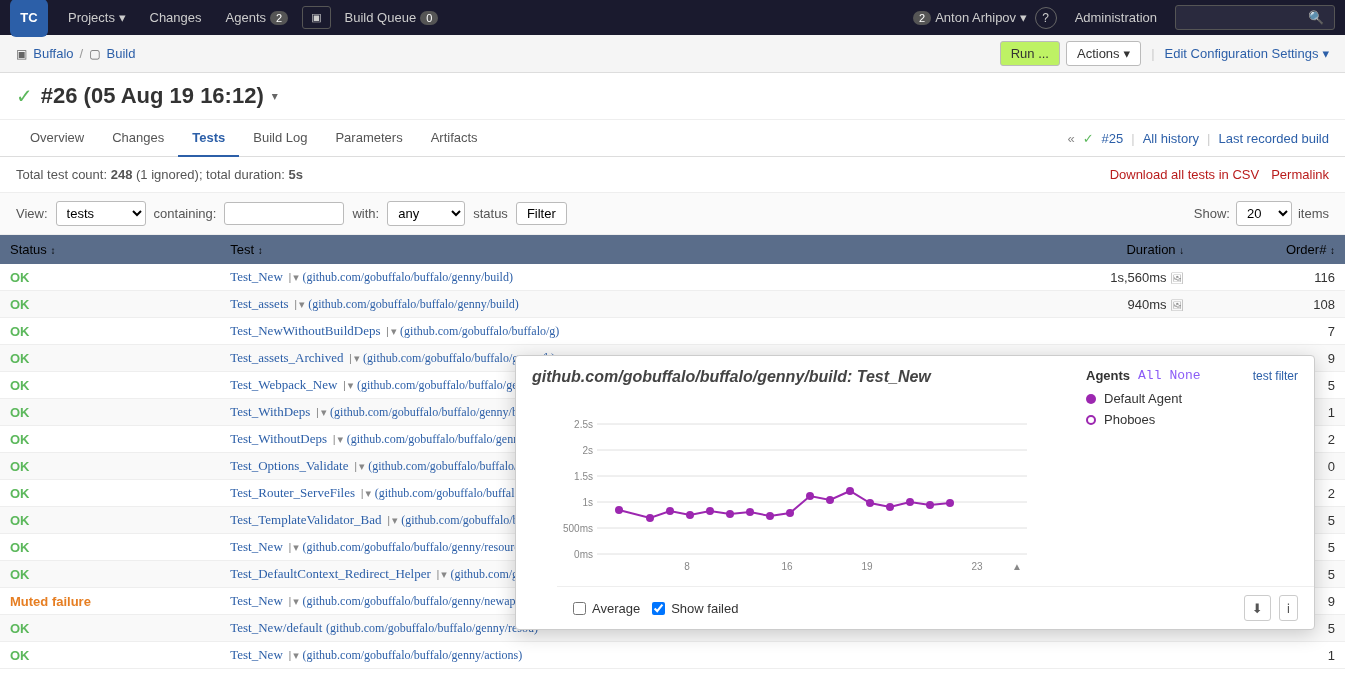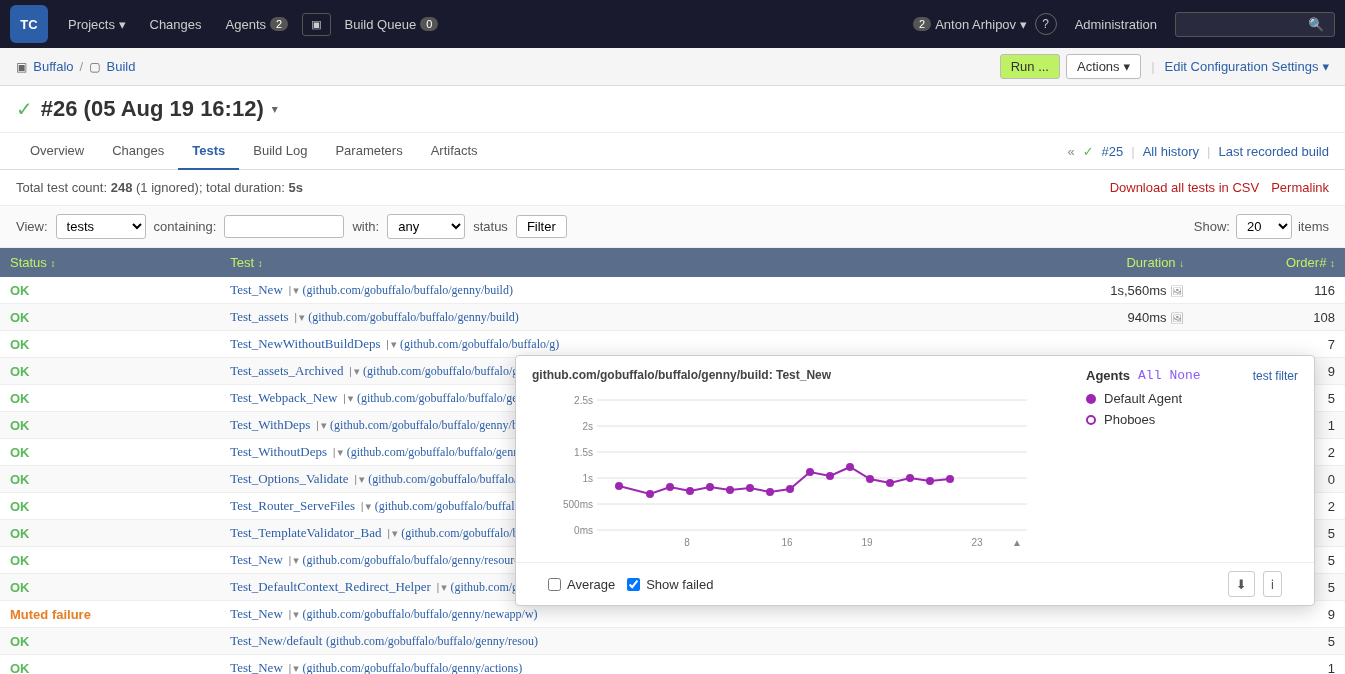--- a/index.html
+++ b/index.html
@@ -3,21 +3,21 @@
   <meta charset="utf-8">
   <style>
     * { box-sizing: border-box; margin: 0; padding: 0; font-family: Arial, sans-serif; font-size: 13px; }
     body { background: #fff; color: #333; width: 1345px; min-height: 674px; overflow: hidden; }
 
     
     .top-nav {
       background: #1a1a2e;
       display: flex;
       align-items: center;
-      height: 48px;
+      height: 35px;
       padding: 0 10px;
       gap: 4px;
     }
     .tc-logo {
       background: #2c5fa8;
       color: #fff;
       width: 38px; height: 38px;
       border-radius: 6px;
       display: flex; align-items: center; justify-content: center;
       font-weight: bold; font-size: 14px;
@@ -215,21 +215,21 @@
       padding: 3px 6px;
     }
 
     
     .test-table {
       width: 100%;
       border-collapse: collapse;
     }
     .test-table thead tr {
       background: #5a6d8a;
-      color: #bef264;
+      color: #000000;
     }
     .test-table thead th {
       padding: 7px 10px;
       text-align: left;
       font-weight: normal;
       font-size: 13px;
       cursor: pointer;
     }
     .test-table thead th.right { text-align: right; }
     .test-table tbody tr {
@@ -272,24 +272,25 @@
     }
     .modal-body {
       display: flex;
       padding: 12px 16px;
       gap: 16px;
     }
     .chart-area {
       flex: 1;
     }
     .chart-subtitle {
-      font-size: 12px;
+      font-size: 16px;
       color: #444;
-      margin-bottom: 8px;
+      margin-bottom: 28px;
       font-weight: bold;
+      font-style: italic;
     }
     .chart-container {
       position: relative;
       width: 100%;
       height: 160px;
     }
     .chart-svg {
       width: 100%; height: 160px;
     }
     .chart-panel-right {
@@ -315,23 +316,23 @@
       border-radius: 50%;
       flex-shrink: 0;
     }
     .legend-dot.filled { background: #9c27b0; }
     .legend-dot.outline {
       background: #fff;
       border: 2px solid #9c27b0;
     }
     .legend-label { font-size: 13px; color: #333; }
     .modal-footer {
-      padding: 8px 32px;
+      padding: 8px 16px;
       border-top: 1px solid #eee;
-      display: flex; align-items: center; gap: 12px;
+      display: flex; align-items: center; gap: 12px; margin-left: 41px;
     }
     .checkbox-row {
       display: flex; align-items: center; gap: 6px;
       font-size: 13px; color: #333;
     }
     .checkbox-row input[type=checkbox] { cursor: pointer; }
     .modal-actions {
       margin-left: auto;
       display: flex; gap: 8px;
     }

